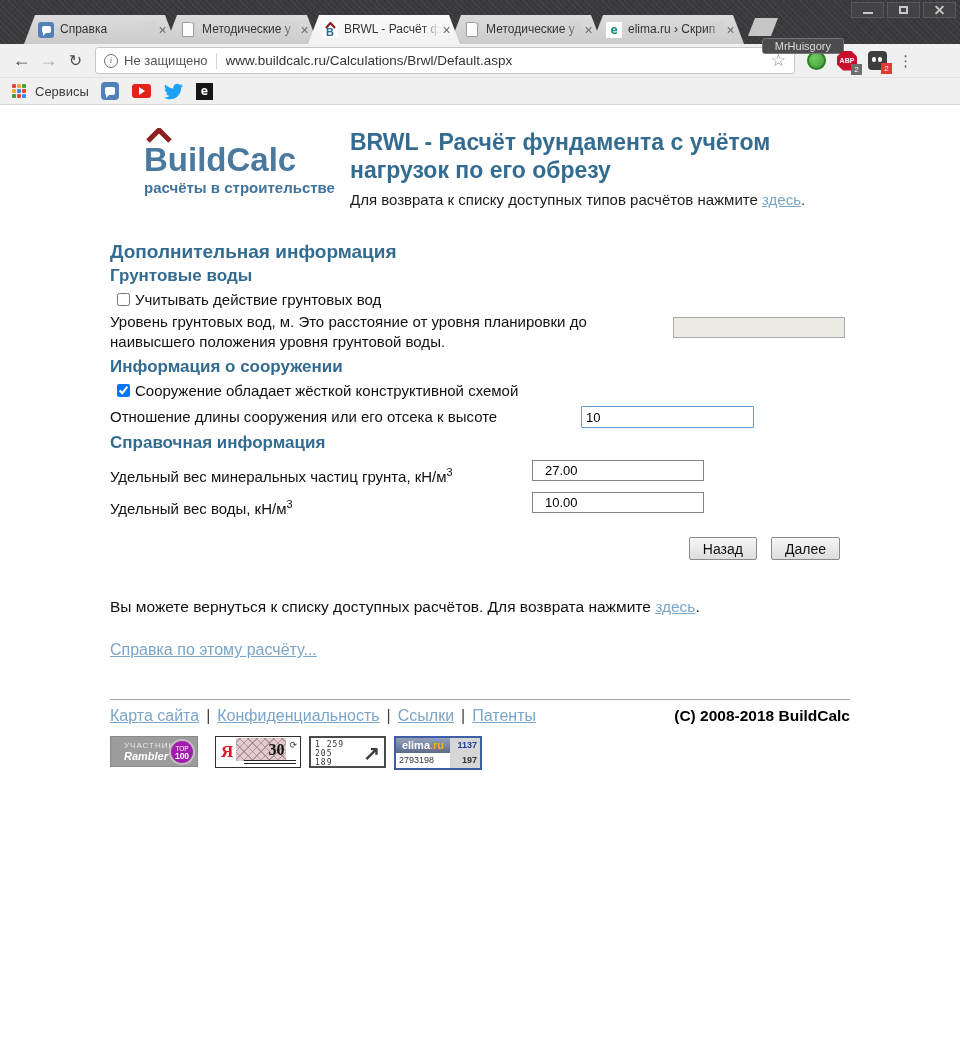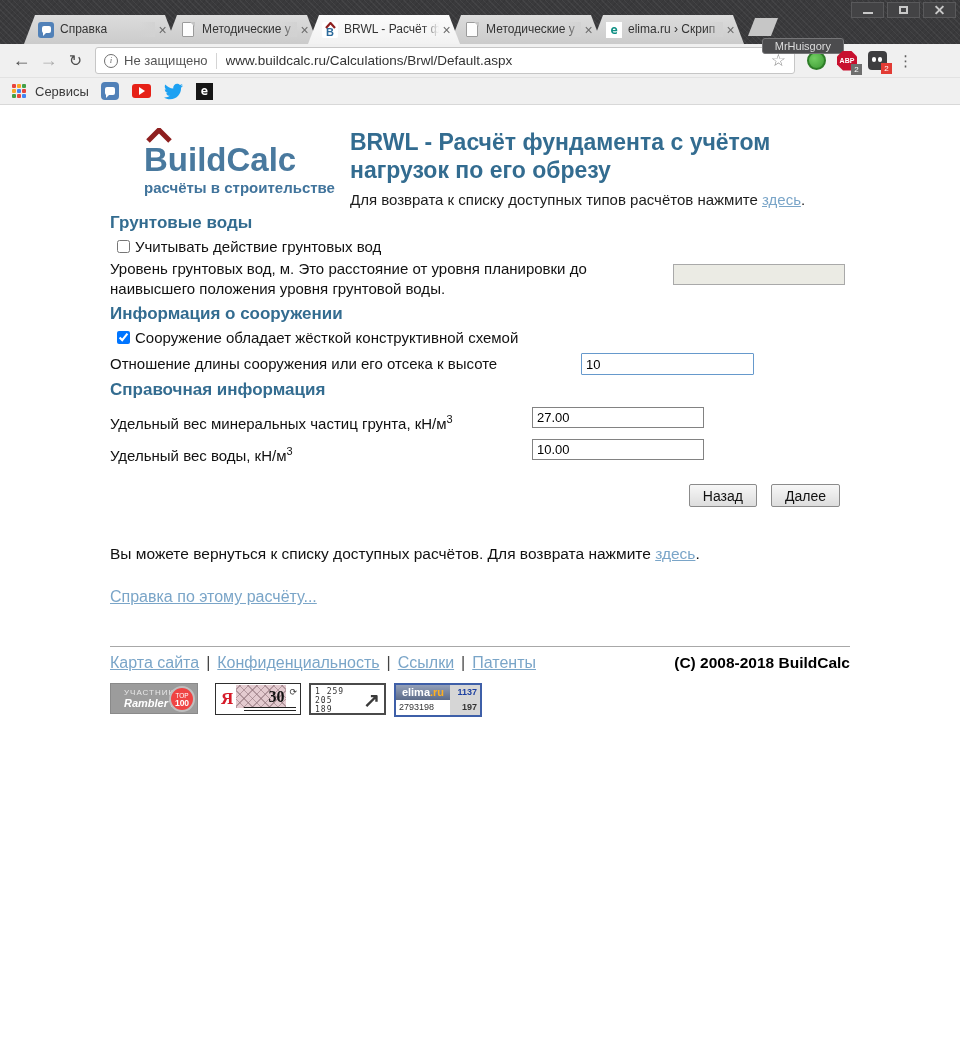--- a/index.html
+++ b/index.html
@@ -138,21 +138,21 @@
   .check-row input { width:13px; height:13px; }
   .level-row { position:relative; margin-top:3px; min-height:42px; }
   .level-label { width:562px; font-size:15px; line-height:1.32; }
   .level-input { position:absolute; left:563px; top:5px; width:172px; height:21px;
     background:#EBEBE4; border:1px solid #A9A9A9; padding:0 3px; font-size:13px; }
   .ratio-row { position:relative; font-size:15px; margin-top:7px; height:24px; line-height:22px; }
   .ratio-input { position:absolute; left:471px; top:0; width:173px; height:22px;
     border:1px solid #6699CC; border-radius:1px; padding:0 4px; font-size:13px; color:#000; }
   .ref-row { position:relative; font-size:15px; margin-top:9px; height:23px; line-height:21px; }
   .ref-input { position:absolute; left:422px; top:-2px; width:172px; height:21px;
-    border:1px solid #828282; padding:0 4px; font-size:13px; color:#000; }
+    border:1px solid #828282; padding:0 12px; font-size:13px; color:#000; }
   sup { font-size:11px; }
 
   .buttons-row { display:flex; justify-content:flex-end; gap:14px; margin:20px 10px 0 0; }
   .btn { font-size:14px; font-family:"Liberation Sans",sans-serif; padding:2px 13px; height:23px;
     background:linear-gradient(#F7F7F7,#DDDDDD); border:1px solid #8B8B8B; border-radius:2px; color:#111; cursor:pointer; }
 
   .outro { margin-top:38px; font-size:15.5px; }
   .help-row { margin-top:25px; font-size:16px; }
 
   .footer { margin-top:40px; border-top:1px solid #A8A8A8; padding-top:7px; }
@@ -160,21 +160,21 @@
   .footer-links .sep { color:#444; margin:0 7px; text-decoration:none; }
   .copyright { margin-left:auto; color:#000; font-size:15.5px;font-weight:bold; }
 
   .counters { display:flex; align-items:flex-start; margin-top:11px; }
   .cnt { cursor:pointer; }
   .cnt-rambler { width:88px; height:31px; background:#9C9C9C; border:1px solid #8A8A8A;
     color:#fff; position:relative; padding:4px 0 0 13px; margin-right:17px; }
   .cnt-rambler .l1 { font-size:8px; letter-spacing:1px; color:#E8E8E8; }
   .cnt-rambler .l2 { font-size:11px; font-weight:bold; font-style:italic; }
   .cnt-rambler .circ { position:absolute; top:2px; right:2px; width:26px; height:26px; border-radius:50%;
-    background:#ef4444; border:2px solid #BFBFBF; text-align:center; }
+    background:#a21caf; border:2px solid #BFBFBF; text-align:center; }
   .cnt-rambler .circ .t { display:block; font-size:6.5px; margin-top:4px; }
   .cnt-rambler .circ .b { display:block; font-size:8.5px; font-weight:bold; line-height:8px; }
   .cnt-yandex { width:86px; height:32px; background:#fff; border:1px solid #2E2E2E;
     display:flex; align-items:center; position:relative; margin-right:8px; }
   .cnt-yandex .ya { color:#D61A28; font-family:"Liberation Serif",serif; font-weight:bold; font-size:17px; margin:0 3px 0 5px; }
   .cnt-yandex .band { flex:1; align-self:stretch; margin:1px 0 6px 0;
     background-color:#E4CBD0;
     background-image:repeating-linear-gradient(45deg, rgba(140,110,118,.55) 0 1px, transparent 1px 6px),
                      repeating-linear-gradient(-45deg, rgba(140,110,118,.55) 0 1px, transparent 1px 6px);
     display:flex; align-items:center; justify-content:flex-end; }
@@ -329,20 +329,21 @@
         </div>
         <div class="headline">
           <div class="h1">BRWL - Расчёт фундамента с учётом нагрузок по его обрезу</div>
           <div class="intro">
             <span>Для возврата к списку доступных типов расчётов нажмите</span>
             <a>здесь</a><span>.</span>
           </div>
         </div>
       </div>
 
+      <div class="h2">Дополнительная информация</div>
 
       <div class="h3">Грунтовые воды</div>
       <div class="check-row">
         <input type="checkbox" style="">
         <span>Учитывать действие грунтовых вод</span>
       </div>
       <div class="level-row">
         <div class="level-label">Уровень грунтовых вод, м. Это расстояние от уровня планировки до наивысшего положения уровня грунтовой воды.</div>
         <input class="level-input" type="text" disabled="" value="" style="">
       </div>

